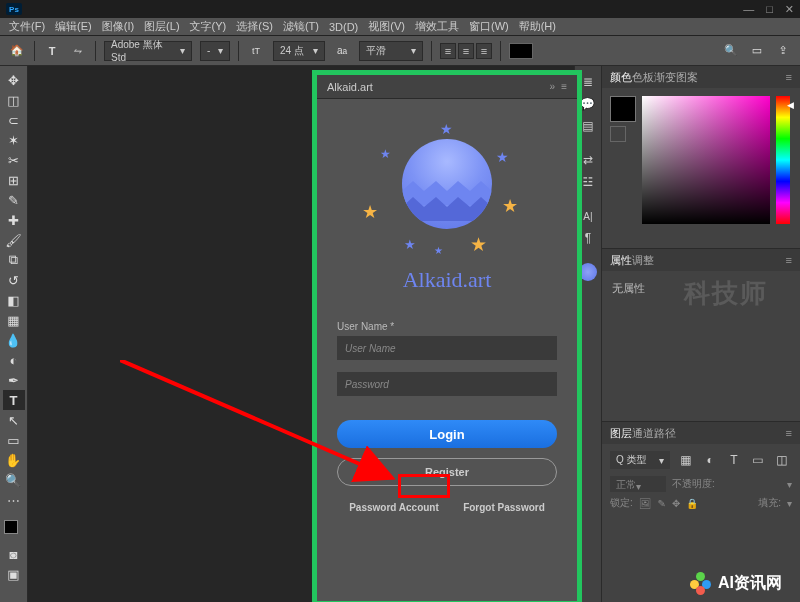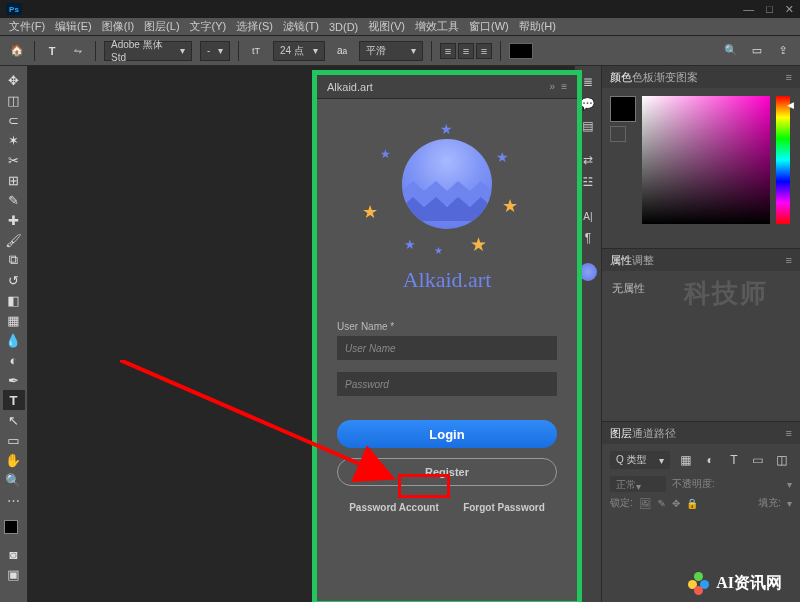--- a/index.html
+++ b/index.html
@@ -68,21 +68,21 @@
 .layer-row1{display:flex;align-items:center;gap:6px;margin-bottom:6px;}
 .layer-sel{flex:1;height:18px;background:#3a3a3a;display:flex;align-items:center;padding:0 6px;font-size:10px;}
 .layer-icons{display:flex;gap:4px;}
 .layer-row2{display:flex;align-items:center;gap:6px;font-size:10px;color:#888;margin-bottom:4px;}
 .layer-row2 .sel{height:16px;background:#3a3a3a;padding:0 6px;display:flex;align-items:flex-end;}
 .watermark1{position:absolute;right:32px;top:276px;color:rgba(200,200,200,.18);font-size:26px;font-weight:bold;pointer-events:none;letter-spacing:2px;}
 .watermark1 .sub{font-size:14px;letter-spacing:1px;display:block;margin-top:2px;}
 .watermark2{position:absolute;right:18px;bottom:8px;display:flex;align-items:center;gap:6px;pointer-events:none;}
 .wm-logo{width:22px;height:22px;position:relative;}
 .wm-logo span{position:absolute;width:9px;height:9px;border-radius:50%;}
-.brand-txt{color:#fff;font-size:16px;font-weight:bold;font-family:Liberation Serif, serif;}
+.brand-txt{color:#fff;font-size:16px;font-weight:bold;}
 .arrow{position:absolute;pointer-events:none;z-index:50;}
 .red-box{position:absolute;left:398px;top:474px;width:52px;height:24px;border:3px solid #f00;z-index:51;pointer-events:none;}
 .align-icons{display:flex;gap:2px;}
 .align-icons .ai{width:16px;height:16px;background:#3f3f3f;border:1px solid #2a2a2a;display:flex;align-items:center;justify-content:center;}
 </style>
 </head>
 <body>
 
 <div class="title-bar">
   <div class="ps-logo">Ps</div>

